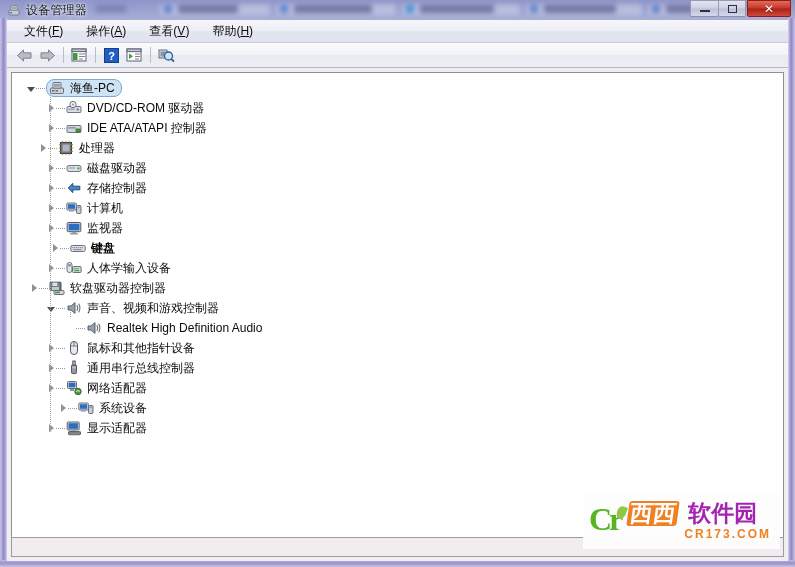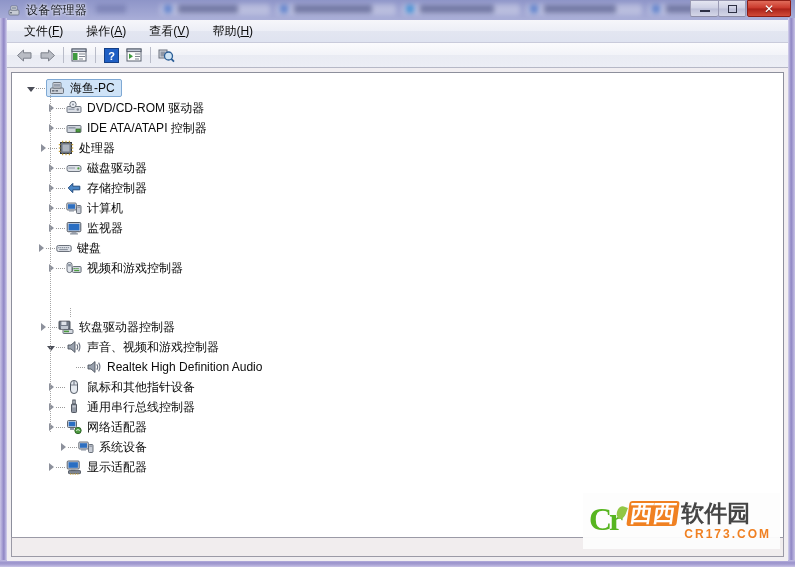--- a/index.html
+++ b/index.html
@@ -150,21 +150,21 @@
   }
   .dots{
     width:9px;height:1px;flex:0 0 9px;
     background:repeating-linear-gradient(90deg,#9a9a9a 0 1px,transparent 1px 2px);
     margin-right:1px;
   }
   .ticon{flex:0 0 16px;width:16px;height:16px;margin-right:5px;position:relative;}
   .tlabel{font-size:12px;color:#0a0a0a;line-height:16px;}
   .selbox{
     display:inline-flex;
-    background:#cfe3f7;border:1px solid #7fa9d4;border-radius:2px;
+    background:#cfe3f7;border:1px solid #7fa9d4;border-radius:8px;
     padding:0px 6px 0px 2px;height:18px;box-sizing:border-box;
   }
   .vline{
     position:absolute;width:1px;
     background:repeating-linear-gradient(180deg,#a6a6a6 0 1px,transparent 1px 2px);
   }
 
   
   .statusbar{
     position:absolute;left:4px;bottom:4px;width:773px;height:20px;
@@ -191,22 +191,22 @@
   .wm-block{display:flex;flex-direction:column;margin-left:-4px;}
   .wm-cn{
     display:flex;align-items:center;
   }
   .wm-xx{
     font-size:23px;font-weight:bold;color:#fff;line-height:23px;
     background:#f07d1b;padding:1px 2px;border-radius:3px;
     transform:skewX(-8deg);margin-right:2px;letter-spacing:0px;
   }
   .wm-rn{
-    font-size:23px;font-weight:bold;color:#404040;line-height:23px;
-    letter-spacing:0px;margin-left:1px;
+    font-size:23px;font-weight:bold;color:#a21caf;line-height:23px;
+    letter-spacing:0px;margin-left:8px;
   }
   .wm-url{
     font-size:12px;font-weight:bold;color:#f07d1b;letter-spacing:2px;
     margin-left:56px;margin-top:1px;
   }
 </style>
 </head>
 <body>
 
 <div id="screen">
@@ -437,21 +437,21 @@
               </div>
               <div class="dots"></div>
               <div class="ticon"><svg width="16" height="16" viewBox="0 0 16 16">
                   <rect x="1.2" y="2.5" width="13.6" height="9.2" rx="1" fill="#cfd4dc" stroke="#4f5661" stroke-width="1"></rect>
                   <rect x="2.6" y="3.8" width="10.8" height="6.6" fill="#2a6ec2"></rect>
                   <rect x="5.5" y="11.8" width="5" height="1.8" fill="#9ba2ae"></rect>
                   <rect x="4" y="13.3" width="8" height="1.1" rx=".5" fill="#858d99"></rect>
                 </svg></div>
               <span class="tlabel">监视器</span>
             </div>
-            <div class="row" style="padding-left: 23px;">
+            <div class="row" style="padding-left: 37px; font-weight: bold;">
               <div class="twisty">
                 <div class="tri-collapsed"></div>
               </div>
               <div class="dots"></div>
               <div class="ticon"><svg width="16" height="16" viewBox="0 0 16 16">
                   <rect x="0.8" y="5.5" width="14.4" height="6" rx="1.6" fill="#dfe3e9" stroke="#5b626d" stroke-width=".9"></rect>
                   <g fill="#8b939f">
                     <rect x="2.2" y="7" width="1.3" height="1.2"></rect>
                     <rect x="4.1" y="7" width="1.3" height="1.2"></rect>
                     <rect x="6" y="7" width="1.3" height="1.2"></rect>
@@ -472,23 +472,23 @@
                   <rect x="1" y="2.5" width="5" height="10" rx="2.2" fill="#e2e6ec" stroke="#5b626d" stroke-width=".9"></rect>
                   <rect x="2.1" y="4" width="2.8" height="2.4" fill="#8d96a3"></rect>
                   <rect x="6.5" y="6.5" width="8.6" height="6" rx="1" fill="#d4d9e1" stroke="#5b626d" stroke-width=".9"></rect>
                   <g fill="#4d9b3f">
                     <rect x="7.5" y="8" width="1.3" height="1.2"></rect>
                     <rect x="9.4" y="8" width="1.3" height="1.2"></rect>
                     <rect x="11.3" y="8" width="1.3" height="1.2"></rect>
                     <rect x="8.2" y="10" width="5" height="1.2"></rect>
                   </g>
                 </svg></div>
-              <span class="tlabel">视频和游戏控制器</span>
-            </div>
-            <div class="row" style="padding-left: 25px; margin-top: 39px;">
+              <span class="tlabel">人体学输入设备</span>
+            </div>
+            <div class="row" style="padding-left: 16px;">
               <div class="twisty">
                 <div class="tri-collapsed"></div>
               </div>
               <div class="dots"></div>
               <div class="ticon"><svg width="16" height="16" viewBox="0 0 16 16">
                   <rect x="1" y="2.2" width="11" height="8" rx=".6" fill="#737b88" stroke="#3d434c" stroke-width=".9"></rect>
                   <rect x="3.4" y="2.6" width="5" height="3.4" fill="#dfe3e9"></rect>
                   <rect x="3" y="7" width="7" height="3" fill="#c2c8d1"></rect>
                   <rect x="5" y="10.5" width="10" height="4" rx=".7" fill="#d2d7df" stroke="#5b626d" stroke-width=".9"></rect>
                   <rect x="6" y="11.6" width="5" height="1.6" fill="#4d9b3f"></rect>

